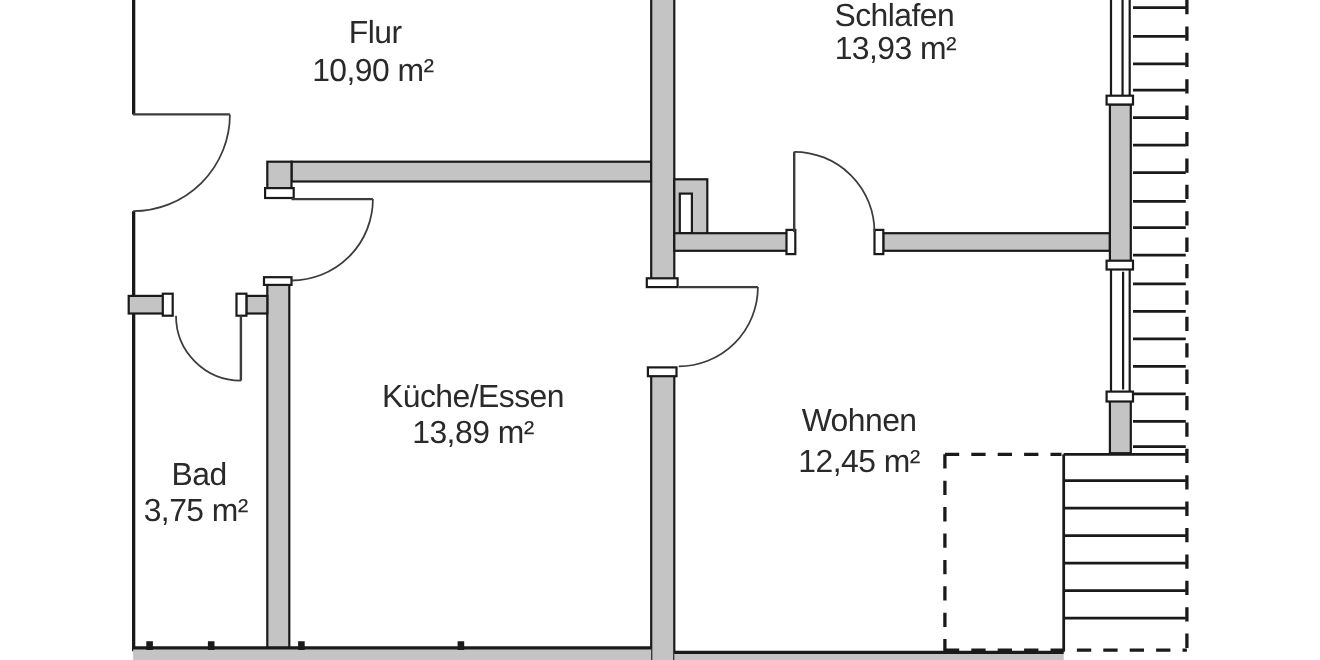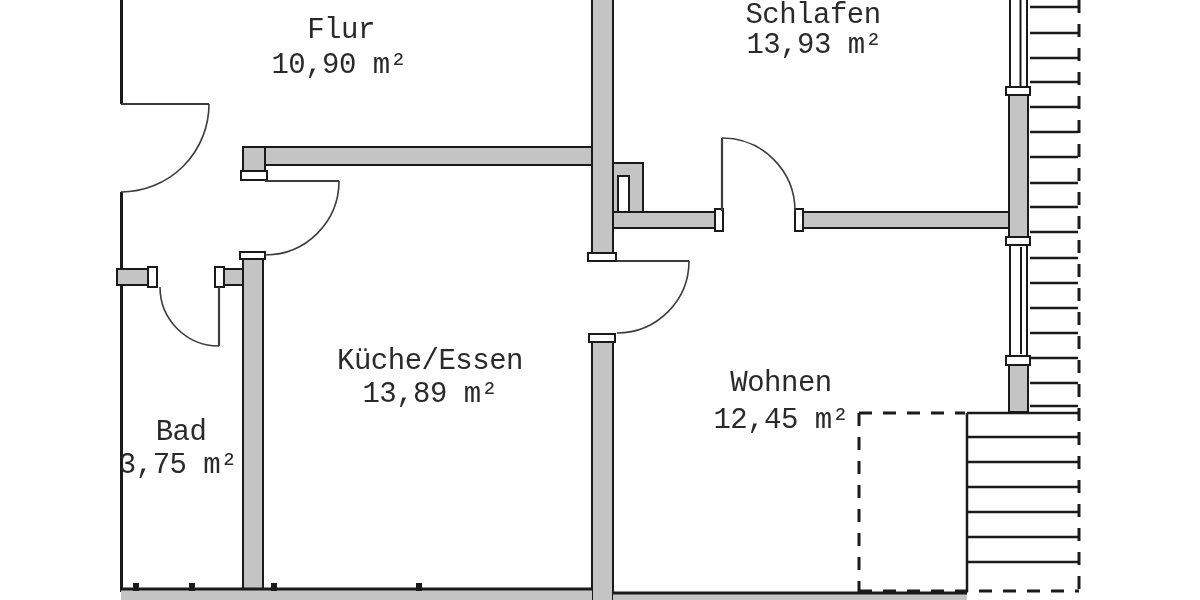--- a/index.html
+++ b/index.html
@@ -1,19 +1,19 @@
 <!DOCTYPE html>
 <html style="--wall-fill: #c4c4c4; --line: #1a1a1a; --door-line: #3c3c3c; --text: #2a2a2a; --background: #ffffff;"><head>
 <meta charset="utf-8">
 <style>
   html,body{margin:0;padding:0;background:#fff;}
   .plan{
     position:relative;width:1200px;height:600px;
     background:var(--background,#fff);overflow:hidden;
-    font-family:Liberation Mono, monospace;
+    font-family:Liberation Sans, sans-serif;
   }
   svg{display:block;}
   .wall   {fill:var(--wall-fill,#c4c4c4);stroke:var(--line,#1a1a1a);stroke-width:2;}
   .wallfill{fill:var(--wall-fill,#c4c4c4);stroke:none;}
   .jamb   {fill:#ffffff;stroke:var(--line,#1a1a1a);stroke-width:2;}
   .thin   {stroke:var(--line,#1a1a1a);stroke-width:3;fill:none;}
   .edge   {stroke:var(--line,#1a1a1a);stroke-width:2.5;fill:none;}
   .leaf   {stroke:var(--door-line,#3c3c3c);stroke-width:2.2;fill:none;}
   .arc    {stroke:var(--door-line,#3c3c3c);stroke-width:1.6;fill:none;}
   .win    {stroke:var(--line,#1a1a1a);stroke-width:2;fill:none;}

